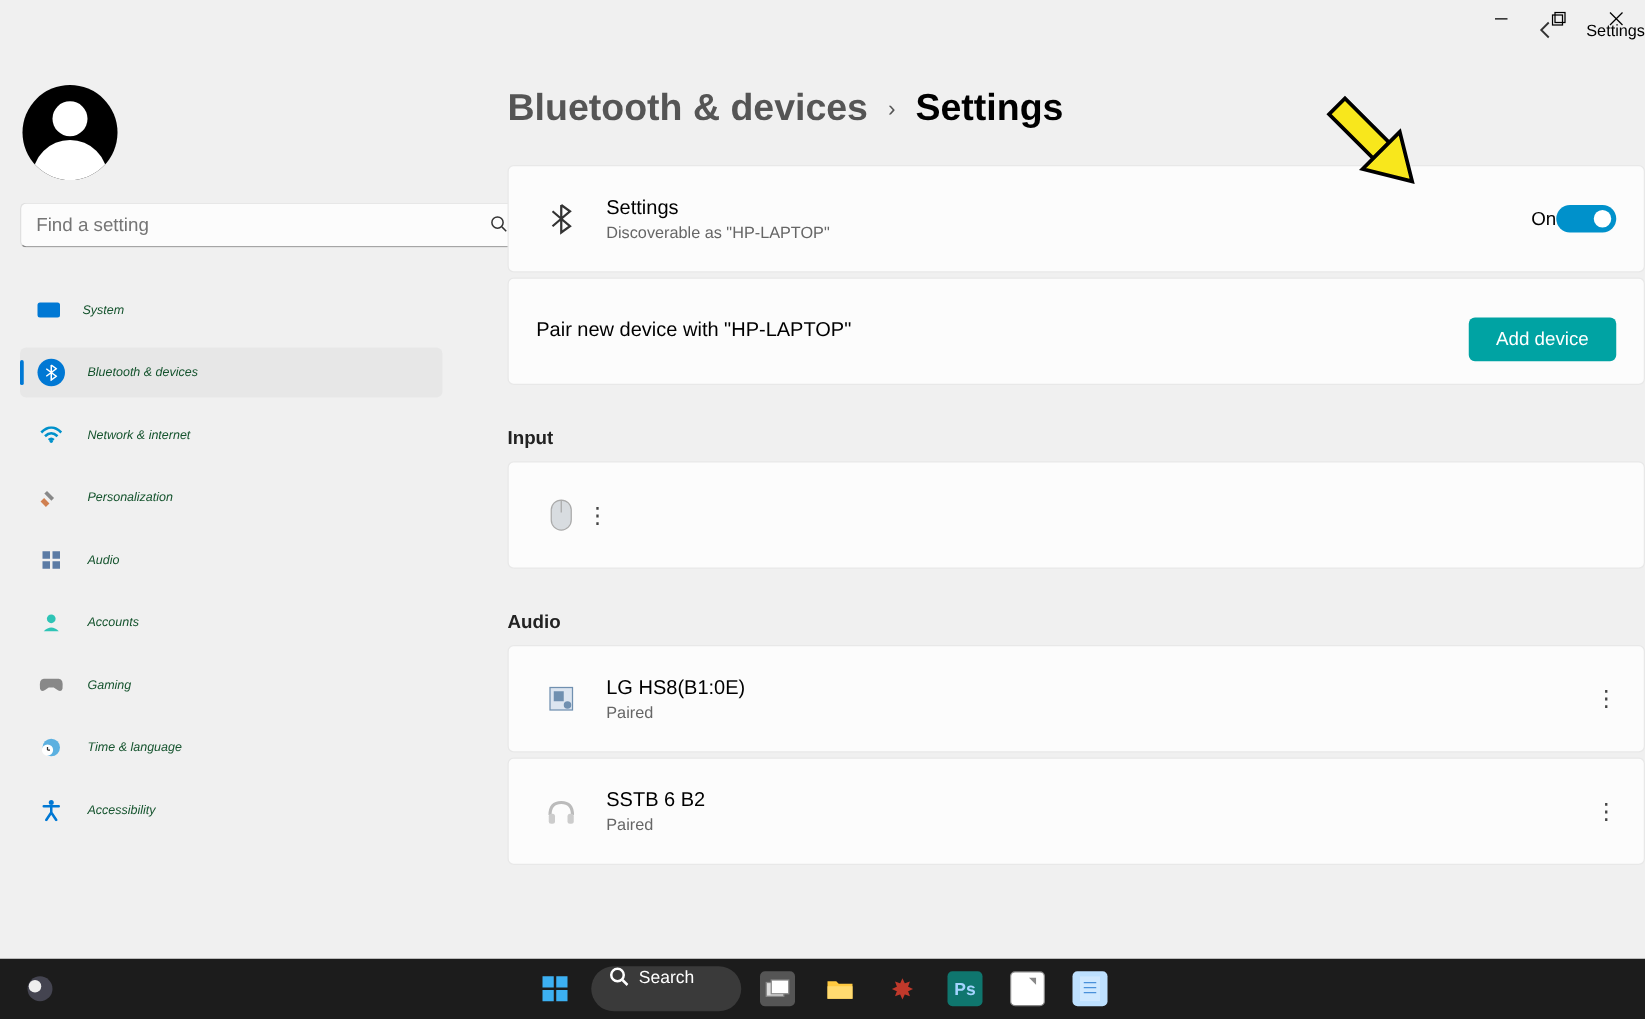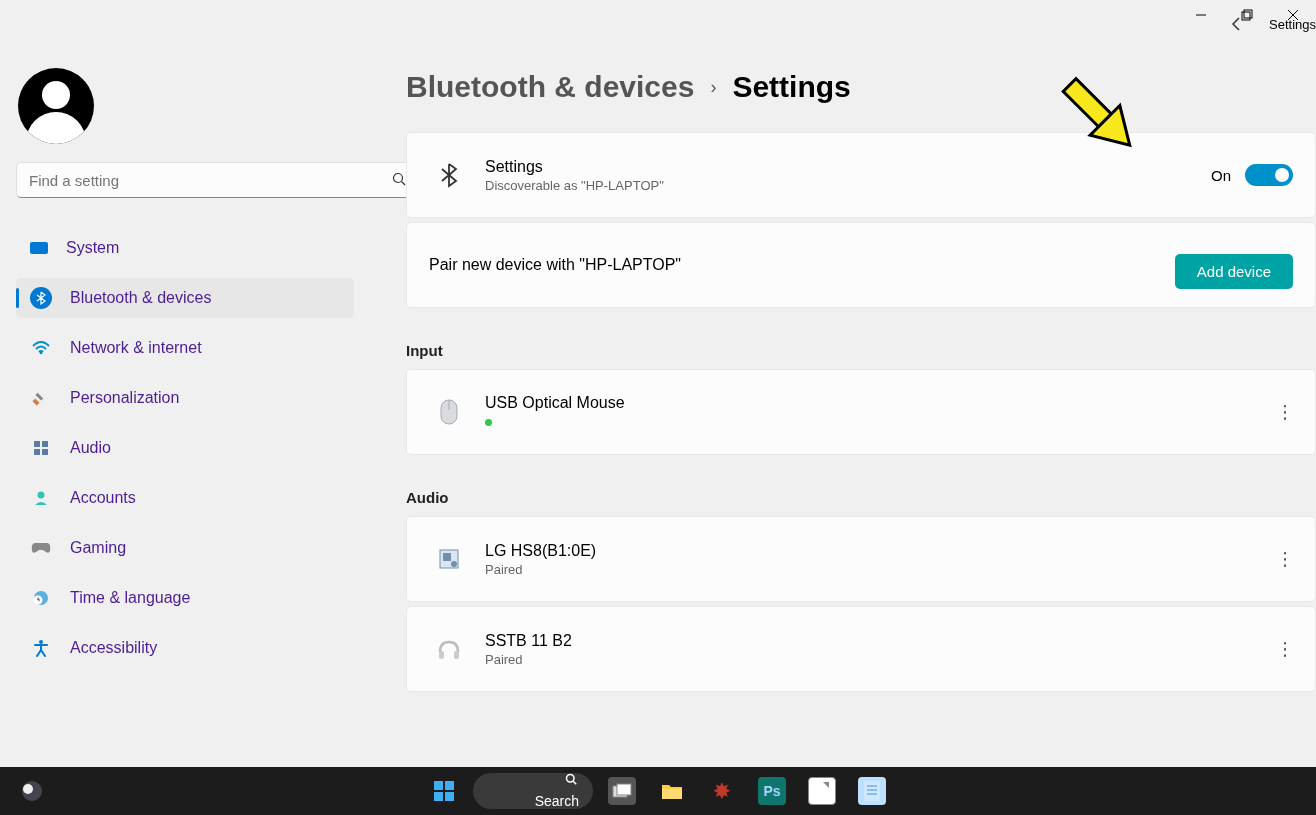--- a/index.html
+++ b/index.html
@@ -21,51 +21,51 @@
   .avatar { width: 76px; height: 76px; border-radius: 50%; background: #000; position: relative; margin: 10px 0 18px 2px; overflow: hidden; }
   .avatar::before { content: ""; position: absolute; width: 28px; height: 28px; background: #fff; border-radius: 50%; top: 13px; left: 24px; }
   .avatar::after { content: ""; position: absolute; width: 60px; height: 60px; background: #fff; border-radius: 50%; top: 44px; left: 8px; }
   .search-box { width: 403px; height: 36px; background: #fcfcfc; border: 1px solid #e0e0e0; border-bottom: 1.5px solid #888; border-radius: 5px; display: flex; align-items: center; padding: 0 12px; margin-bottom: 30px; }
   .search-box input { border: none; outline: none; background: transparent; flex: 1; font-size: 15px; color: #555; }
   .search-glyph { font-size: 14px; color: #333; }
   .nav-item { height: 40px; display: flex; align-items: center; padding-left: 14px; border-radius: 5px; margin-bottom: 10px; cursor: pointer; position: relative; }
   .nav-item.active { background: #e7e7e7; }
   .nav-item.active::before { content: ""; position: absolute; left: 0; top: 10px; width: 3px; height: 20px; background: #0078d4; border-radius: 2px; }
   .nav-icon { width: 22px; height: 22px; display: flex; align-items: center; justify-content: center; font-size: 16px; }
-  .nav-label { margin-left: 18px; font-size: 16px; color: #4c1d95; }
+  .nav-label { margin-left: 18px; font-size: 10px; color: #14532d; font-style: italic; }
 
   
   .breadcrumb { display: flex; align-items: center; gap: 16px; margin-bottom: 28px; }
   .crumb-parent { font-size: 30px; font-weight: 600; color: #555; }
   .crumb-sep { font-size: 18px; color: #555; }
   .crumb-current { font-size: 30px; font-weight: 600; color: #000; }
 
   
   .card-group { margin-bottom: 34px; }
   .card { background: #fcfcfc; border: 1px solid #e8e8e8; border-radius: 5px; padding: 0 22px; margin-bottom: 4px; min-height: 86px; display: flex; align-items: center; }
   .card-icon { width: 40px; display: flex; align-items: center; justify-content: center; font-size: 22px; color: #333; }
   .card-body { margin-left: 16px; flex: 1; }
   .card-title { font-size: 16px; color: #000; }
   .card-sub { font-size: 13px; color: #666; margin-top: 2px; }
-  .card-right { display: flex; align-items: center; gap: 14px; }
+  .card-right { display: flex; align-items: center; }
   .toggle-label { font-size: 15px; color: #000; }
   .toggle { width: 48px; height: 22px; background: #0091cb; border-radius: 20px; position: relative; }
   .toggle::after { content: ""; position: absolute; width: 14px; height: 14px; background: #fff; border-radius: 50%; right: 4px; top: 4px; }
   .add-btn { background: #00a3a3; color: #fff; padding: 9px 22px; border-radius: 5px; font-size: 15px; border: none; margin-top: 12px; }
   .section-label { font-size: 15px; font-weight: 600; color: #222; margin-bottom: 10px; }
   .dot-status { display:inline-block; width: 7px; height: 7px; background: #2ecc40; border-radius: 50%; margin-top: 3px; }
   .more-btn { font-size: 18px; color: #444; letter-spacing: -1px; }
 
   
   .arrow-anno { position: absolute; top: 72px; left: 1048px; }
 
   
   .taskbar { position: absolute; bottom: 0; left: 0; right: 0; height: 48px; background: #1c1c1c; display: flex; align-items: center; justify-content: center; gap: 8px; }
   .tb-item { width: 42px; height: 36px; display:flex; align-items:center; justify-content:center; border-radius:4px; }
-  .tb-search { background: #3a3a3a; border-radius: 22px; height: 36px; width: 120px; display:flex; align-items:flex-end; padding:0 14px; gap:8px;flex-direction:column; }
+  .tb-search { background: #3a3a3a; border-radius: 22px; height: 36px; width: 120px; display:flex; align-items:flex-start; padding:0 14px; gap:8px; }
   .tb-search span { color:#fff; font-size:14px; }
   .tb-weather { position:absolute; left:18px; width:28px; height:28px; }
   .tb-app-icon { width:28px; height:28px; border-radius:4px; display:flex; align-items:center; justify-content:center; font-size:14px; font-weight:bold; }
 </style>
 </head>
 <body>
 
 <div class="titlebar">
   <div class="back-btn">
     <svg width="16" height="16" viewBox="0 0 16 16">
@@ -223,24 +223,20 @@
 
     <div class="section-label">Input</div>
     <div class="card-group">
       <div class="card">
         <div class="card-icon">
           <svg width="22" height="30" viewBox="0 0 22 30">
               <rect x="3" y="3" width="16" height="24" rx="8" fill="#d8dce0" stroke="#aaa" stroke-width="1"></rect>
               <line x1="11" y1="3" x2="11" y2="13" stroke="#aaa"></line>
             </svg>
         </div>
-        <div class="card-body">
-          <div class="card-title">USB Optical Mouse</div>
-          <div><span class="dot-status"></span></div>
-        </div>
         <div class="card-right">
           <span class="more-btn">⋮</span>
         </div>
       </div>
     </div>
 
     <div class="section-label">Audio</div>
     <div class="card-group">
       <div class="card">
         <div class="card-icon">
@@ -260,21 +256,21 @@
       </div>
       <div class="card">
         <div class="card-icon">
           <svg width="26" height="26" viewBox="0 0 26 26">
               <path d="M4 16 Q4 6 13 6 Q22 6 22 16" stroke="#bbb" stroke-width="2.5" fill="none"></path>
               <rect x="3" y="15" width="5" height="8" rx="2" fill="#ccc"></rect>
               <rect x="18" y="15" width="5" height="8" rx="2" fill="#ccc"></rect>
             </svg>
         </div>
         <div class="card-body">
-          <div class="card-title">SSTB 11 B2</div>
+          <div class="card-title">SSTB 6 B2</div>
           <div class="card-sub">Paired</div>
         </div>
         <div class="card-right">
           <span class="more-btn">⋮</span>
         </div>
       </div>
     </div>
   </div>
 </div>
 

